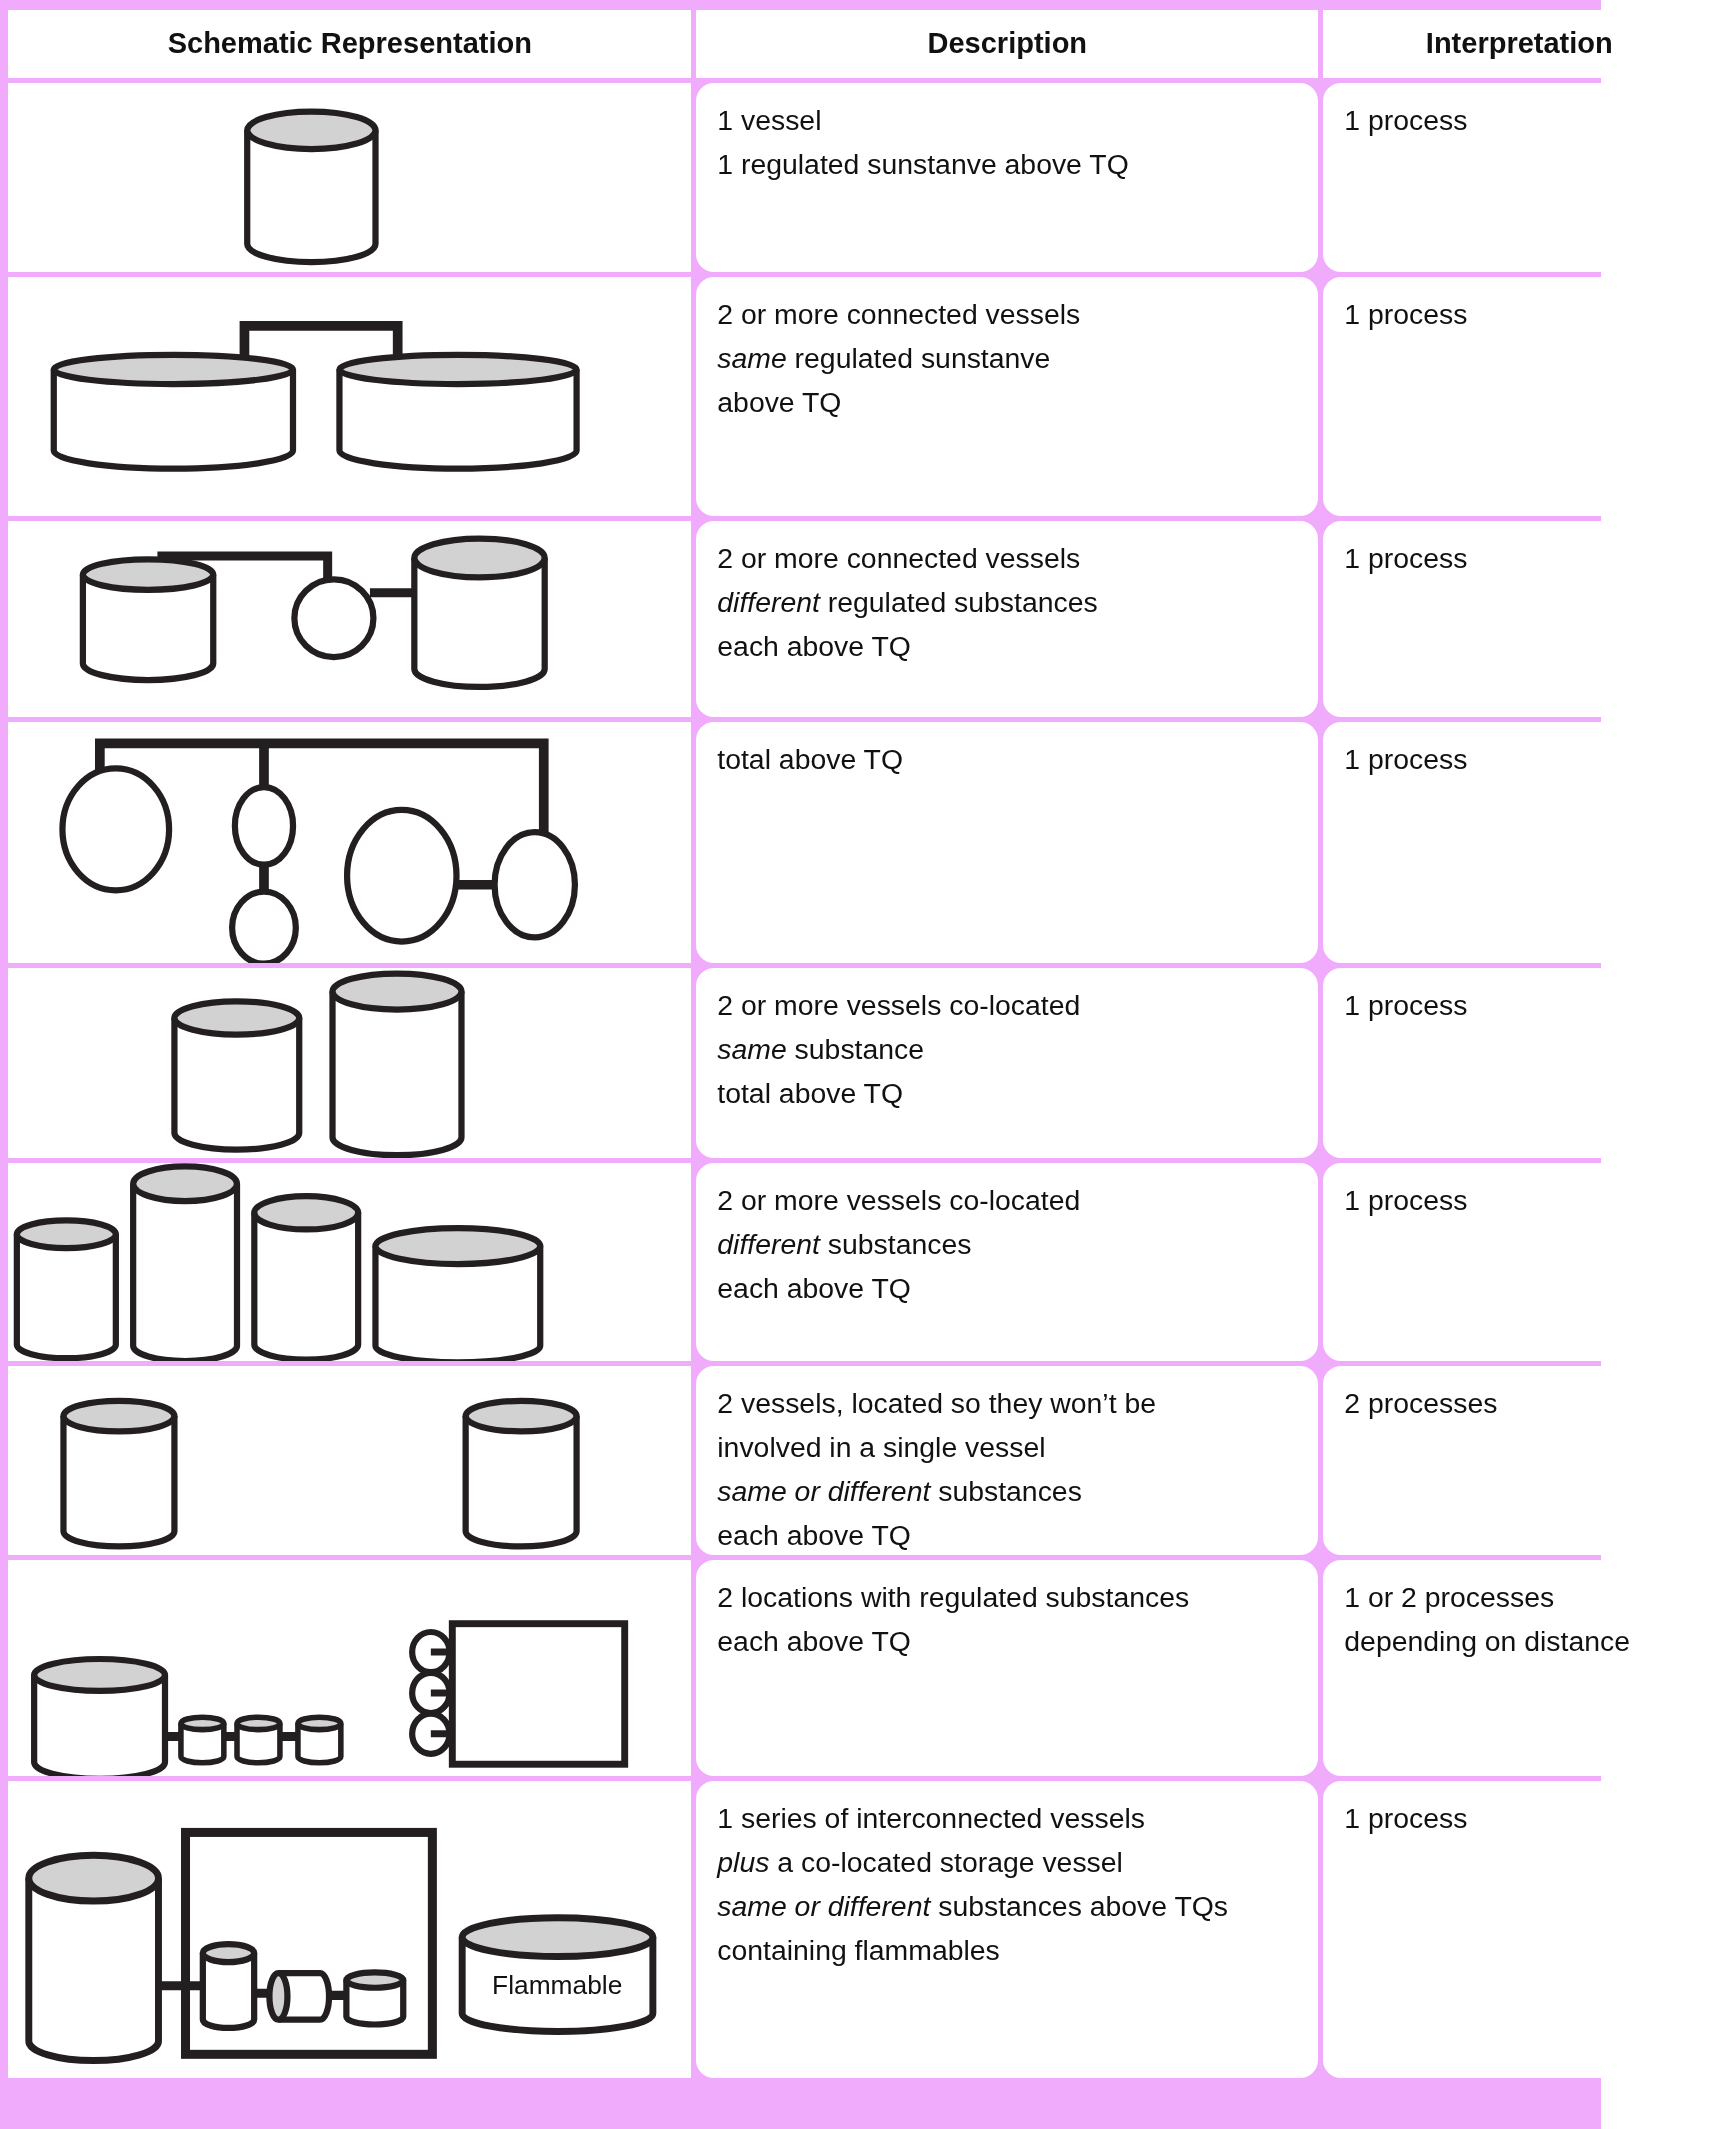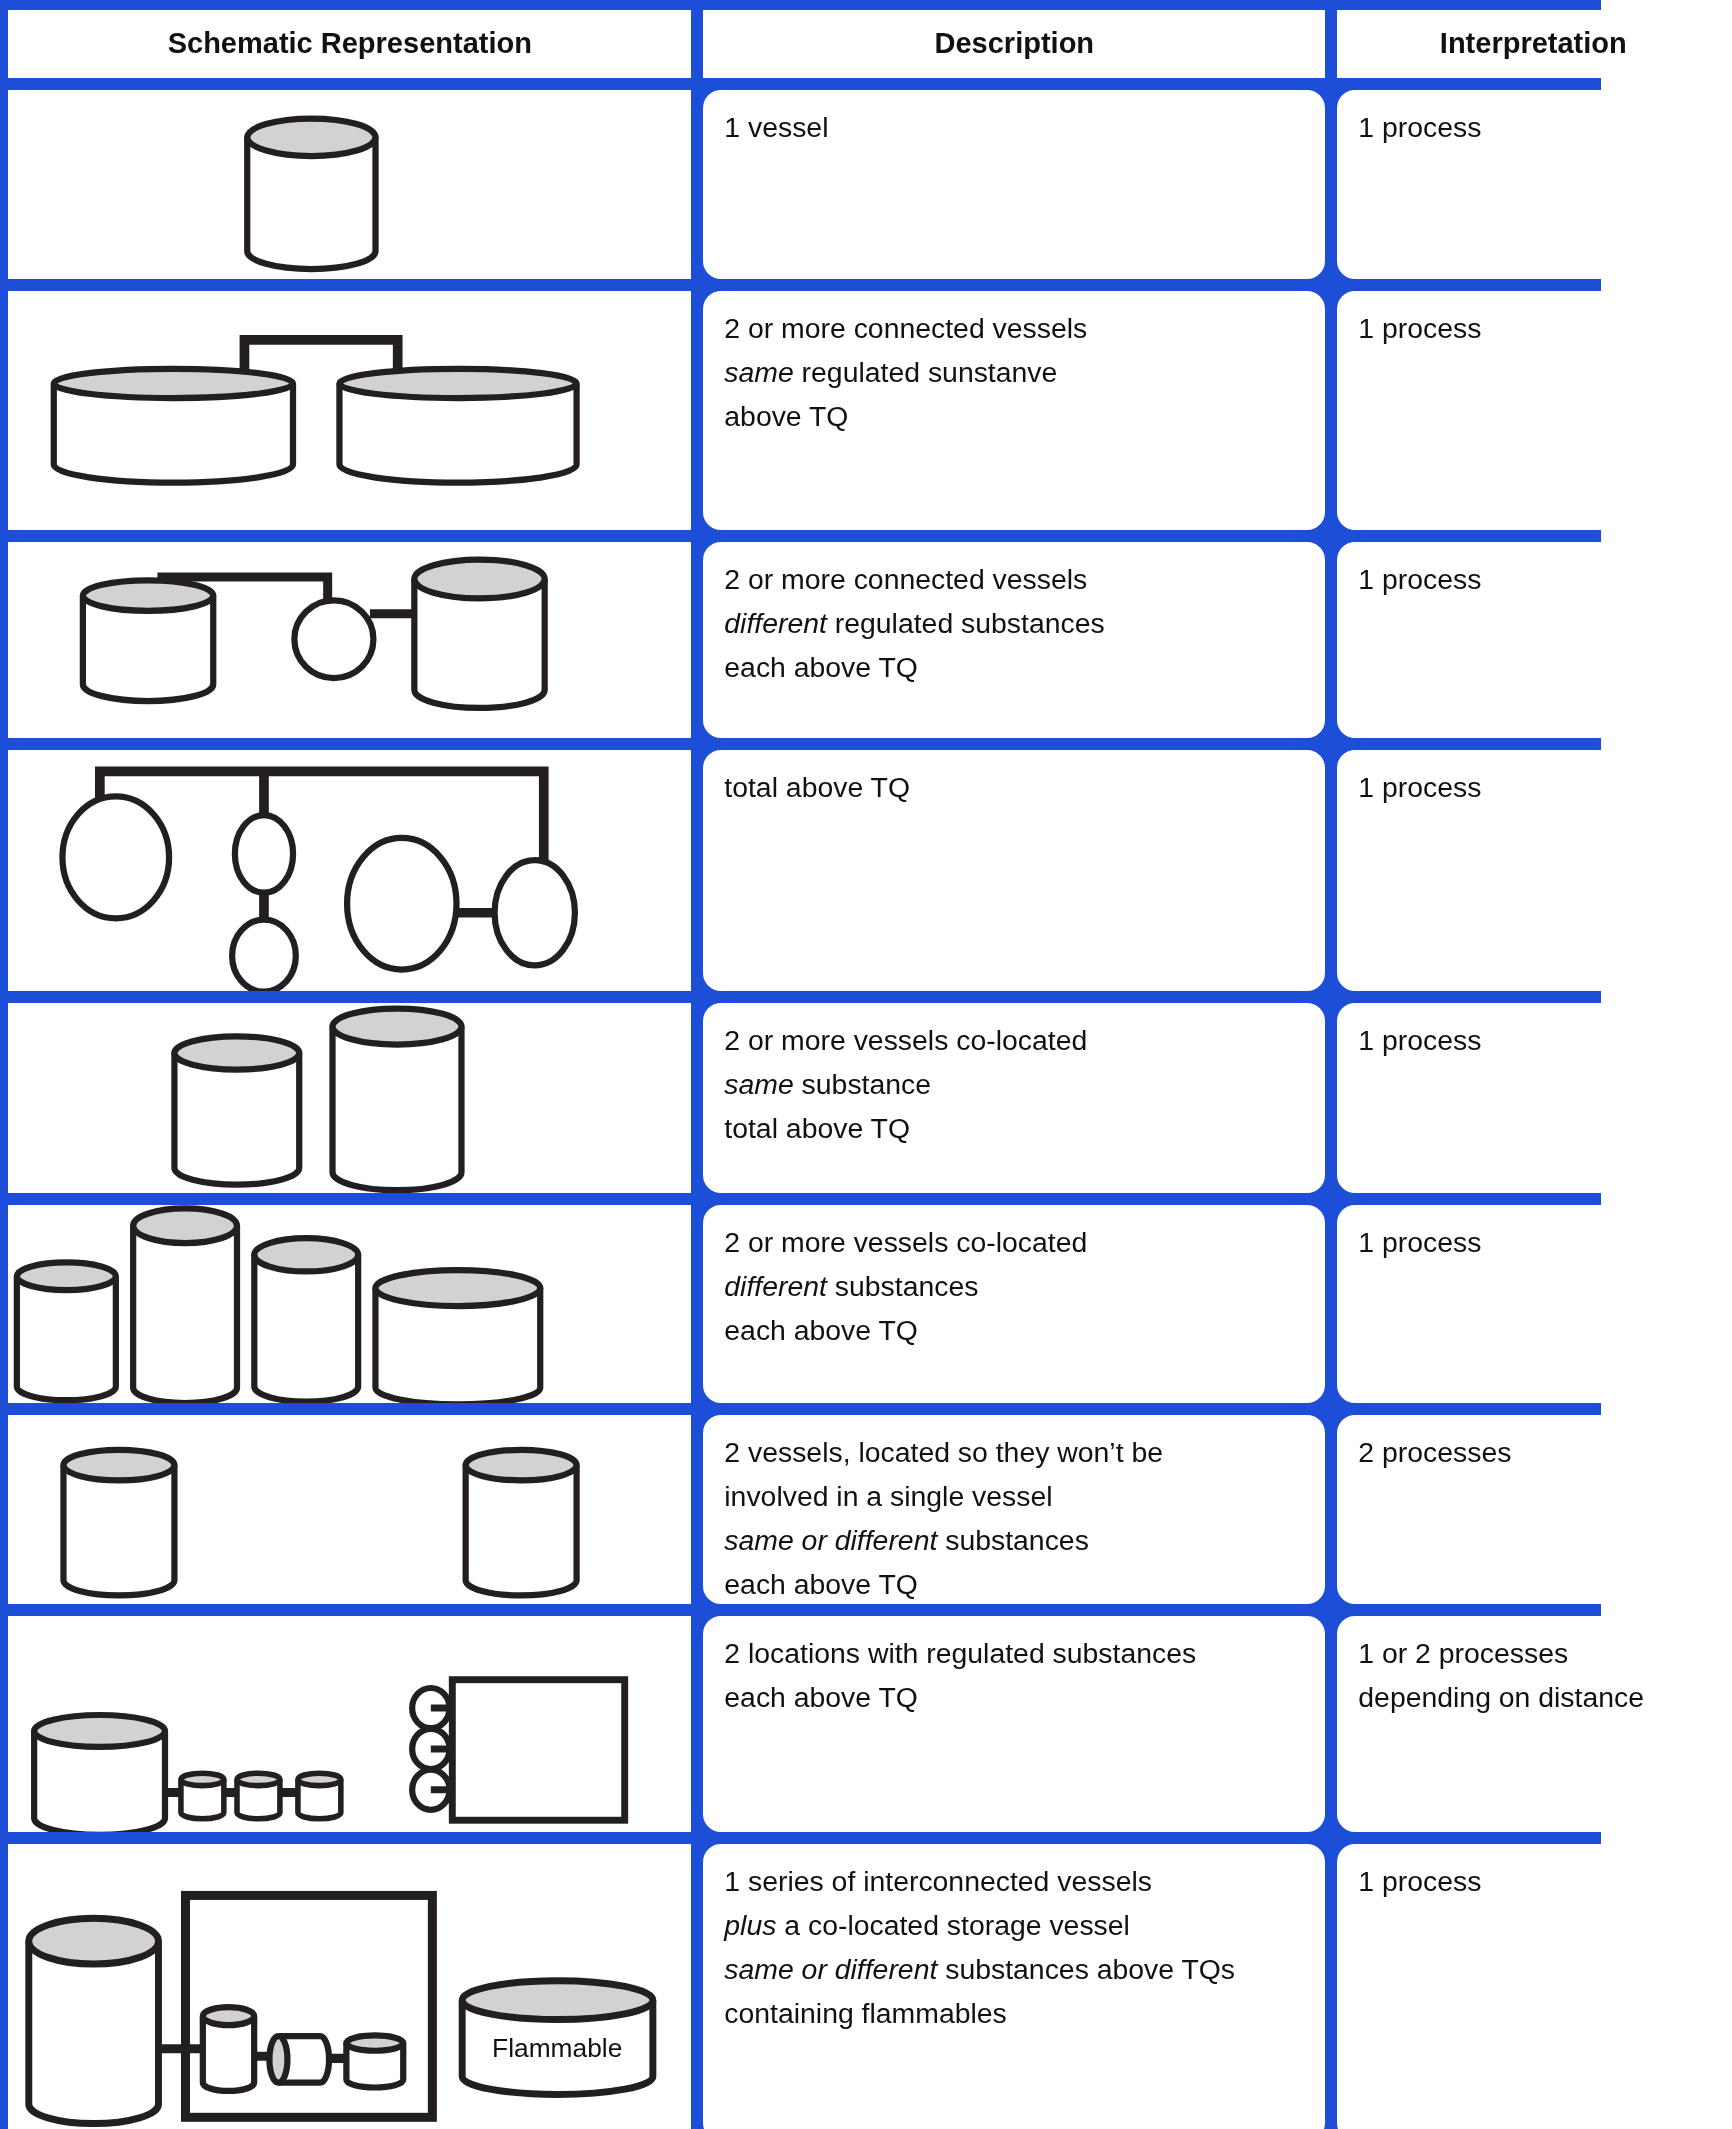--- a/index.html
+++ b/index.html
@@ -1,24 +1,24 @@
 <!DOCTYPE html>
 <html style="font-size:11px"><head>
 <meta charset="utf-8">
 <style>
   html,body{margin:0;padding:0;background:#ffffff;}
   body{width:1733px;height:2129px;font-family:"Liberation Sans",sans-serif;color:#111;}
   .table{
     box-sizing:border-box;
     width:1601px;height:2129px;
-    background:#1d4ed8;
+    background:#f0abfc;
     display:grid;
     grid-template-columns:683px 622px 392px;
     grid-template-rows:68px 189px 239px 196px 241px 190px 198px 189px 216px 297px;
-    gap:12px;
+    gap:5px;
     padding:9.7px 8.3px 10.4px 8.3px;
   }
   .cell{background:#fff;overflow:hidden;position:relative;}
   .hdr{display:flex;align-items:center;justify-content:center;
        font-weight:bold;font-size:29px;}
   .txt{padding:15.3px 7px 0 21px;font-size:28.4px;line-height:44px;border-radius:18px;}
   .rt-line{white-space:nowrap;}
   .it{font-style:italic;text-align:center;}
   svg{display:block;}
   .ln{stroke:#231f20;fill:none;}
@@ -44,20 +44,21 @@
   <div class="cell">
     <svg width="683" height="189" viewBox="0 0 985 272">
       <g>
         <path class="vs" stroke-width="9" d="M345 68 L345 232 A92.5 26 0 0 0 530 232 L530 68"></path>
         <ellipse class="top" stroke-width="9" cx="437.5" cy="68" rx="92.5" ry="27"></ellipse>
       </g>
     </svg>
   </div>
   <div class="cell txt">
       <div class="rt-line"><span>1 vessel</span></div>
+      <div class="rt-line"><span>1 regulated sunstanve above TQ</span></div>
     </div>
   <div class="cell txt">
       <div class="rt-line"><span>1 process</span></div>
     </div>
 
   <div class="cell">
     <svg width="683" height="239" viewBox="0 0 985 344">
       <path class="ln" stroke-width="14" d="M341 122 L341 70 L562 70 L562 124"></path>
       <g>
         <path class="vs" stroke-width="9" d="M66 133 L66 250 A172.5 26 0 0 0 411 250 L411 133"></path>

